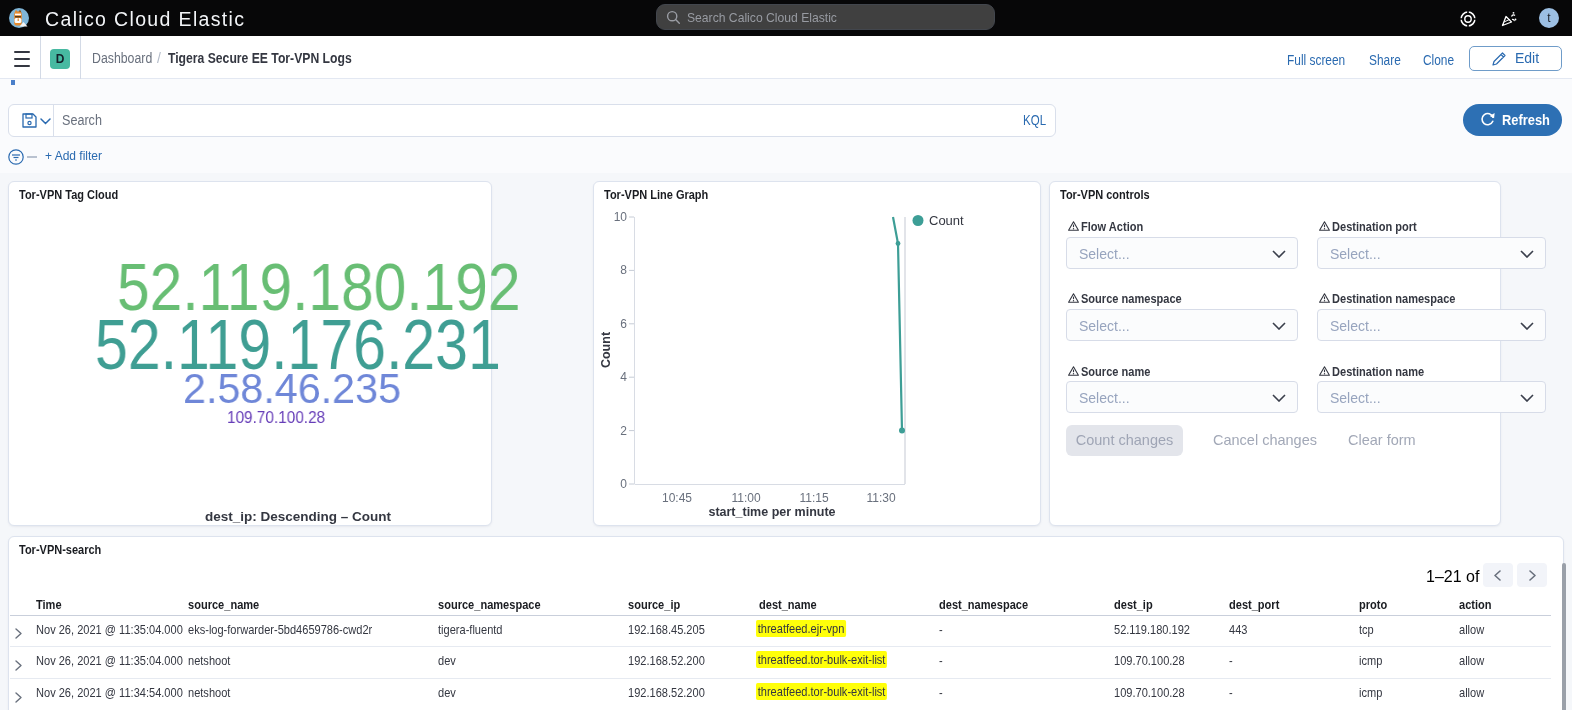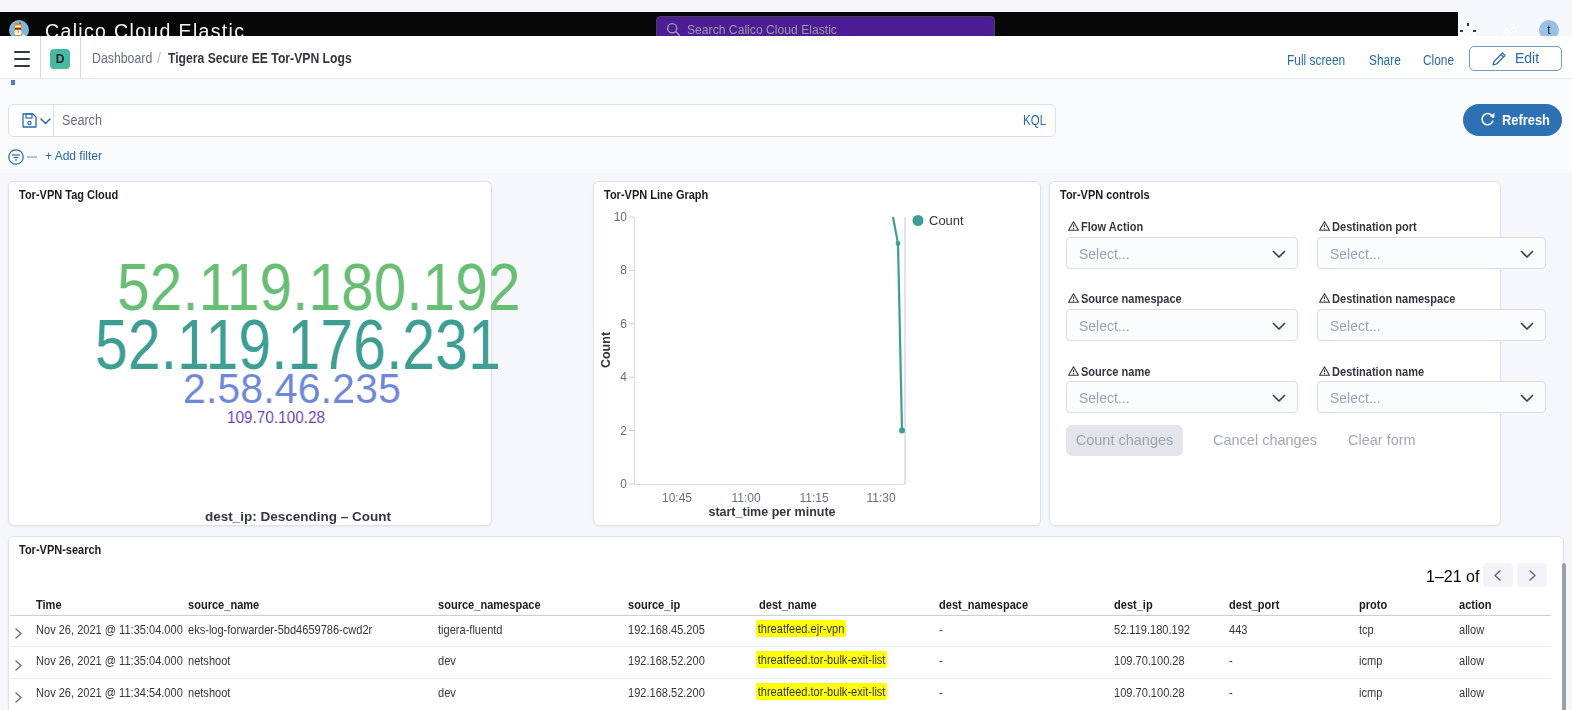--- a/index.html
+++ b/index.html
@@ -1,23 +1,23 @@
 <!DOCTYPE html>
 <html><head>
 <meta charset="utf-8">
 <style>
   * { margin:0; padding:0; box-sizing:border-box; }
   html,body { width:1572px; height:710px; overflow:hidden; }
   body { font-family:"Liberation Sans", sans-serif; position:relative; background:#f5f7fa; }
   .abs { position:absolute; }
 
   
-  #hdr { position:absolute; left:0; top:0; width:1458px; height:36px; background:#070708;margin-top:12px; }
+  #hdr { position:absolute; left:0; top:0; width:1572px; height:36px; background:#070708; }
   #hdr .title { position:absolute; left:45px; top:8px; color:#f2f4f7; font-size:19.5px; letter-spacing:1.35px; transform:translateZ(0); will-change:transform; }
-  #hdr .search { position:absolute; left:656px; top:4px; width:339px; height:26px; background:#4c1d95; border:1px solid #42464d; border-radius:4px; }
+  #hdr .search { position:absolute; left:656px; top:4px; width:339px; height:26px; background:#404040; border:1px solid #42464d; border-radius:9px; }
   #hdr .search .ph { position:absolute; left:30px; top:5px; font-size:13.5px; color:#989ba2; transform-origin:left top; transform:scaleX(0.9) translateZ(0); white-space:nowrap; }
   #avatar { position:absolute; left:1539px; top:8px; width:20px; height:20px; border-radius:50%; background:#9cbfe3; color:#1d2129; font-size:12px; text-align:center; line-height:20px; transform:translateZ(0); }
 
   
   #tbar { position:absolute; left:0; top:36px; width:1572px; height:43px; background:#fff; border-bottom:1px solid #e3e8f2; }
   .vsep { position:absolute; top:0; width:1px; height:43px; background:#d3dae6; }
   #burger { position:absolute; left:14px; top:15px; width:16px; }
   #burger div { height:2px; background:#343741; margin-bottom:5px; border-radius:1px; }
   #dbadge { position:absolute; left:50px; top:13px; width:20px; height:20px; background:#47b9a1; border-radius:4px; color:#13202a; font-size:12px; font-weight:bold; text-align:center; line-height:20px; }
   .crumb1 { position:absolute; left:92px; top:14px; font-size:14px; color:#69707d; transform-origin:left top; transform:scaleX(0.88); }

